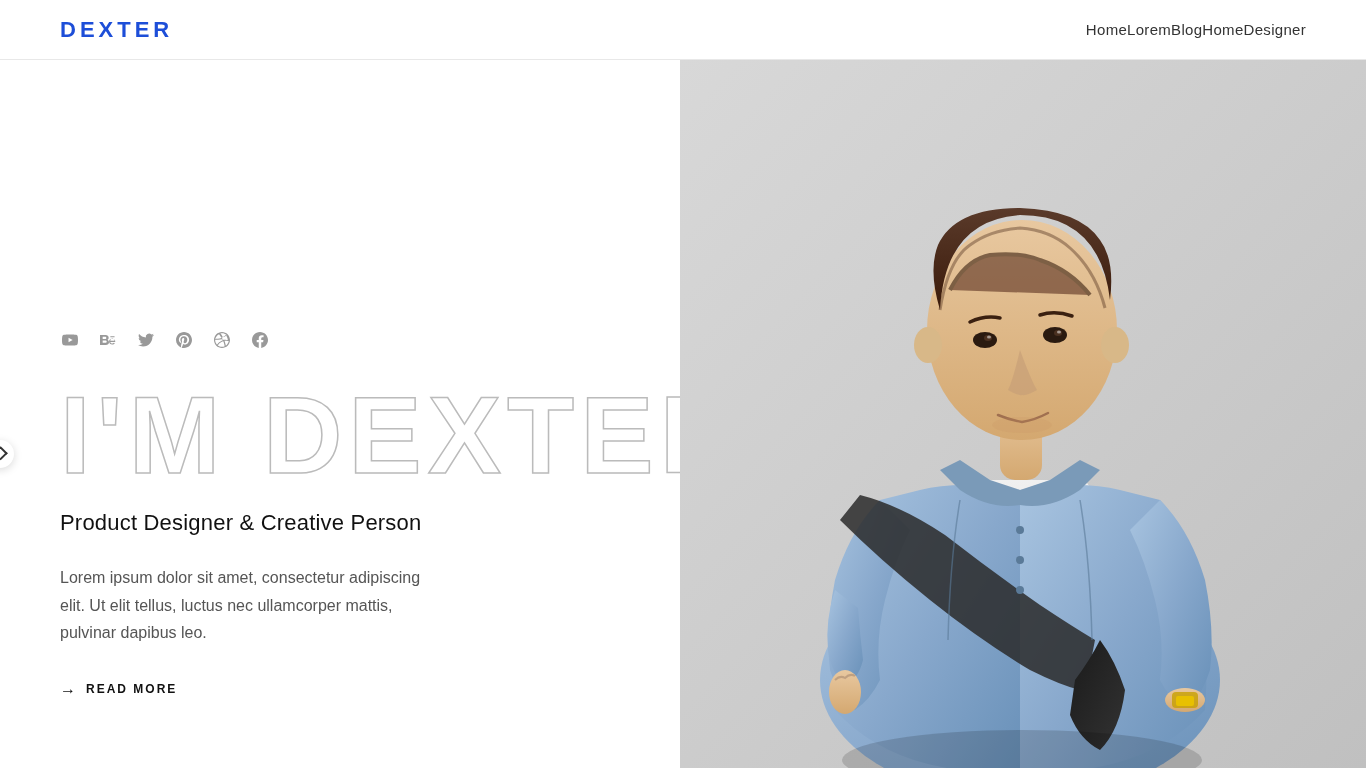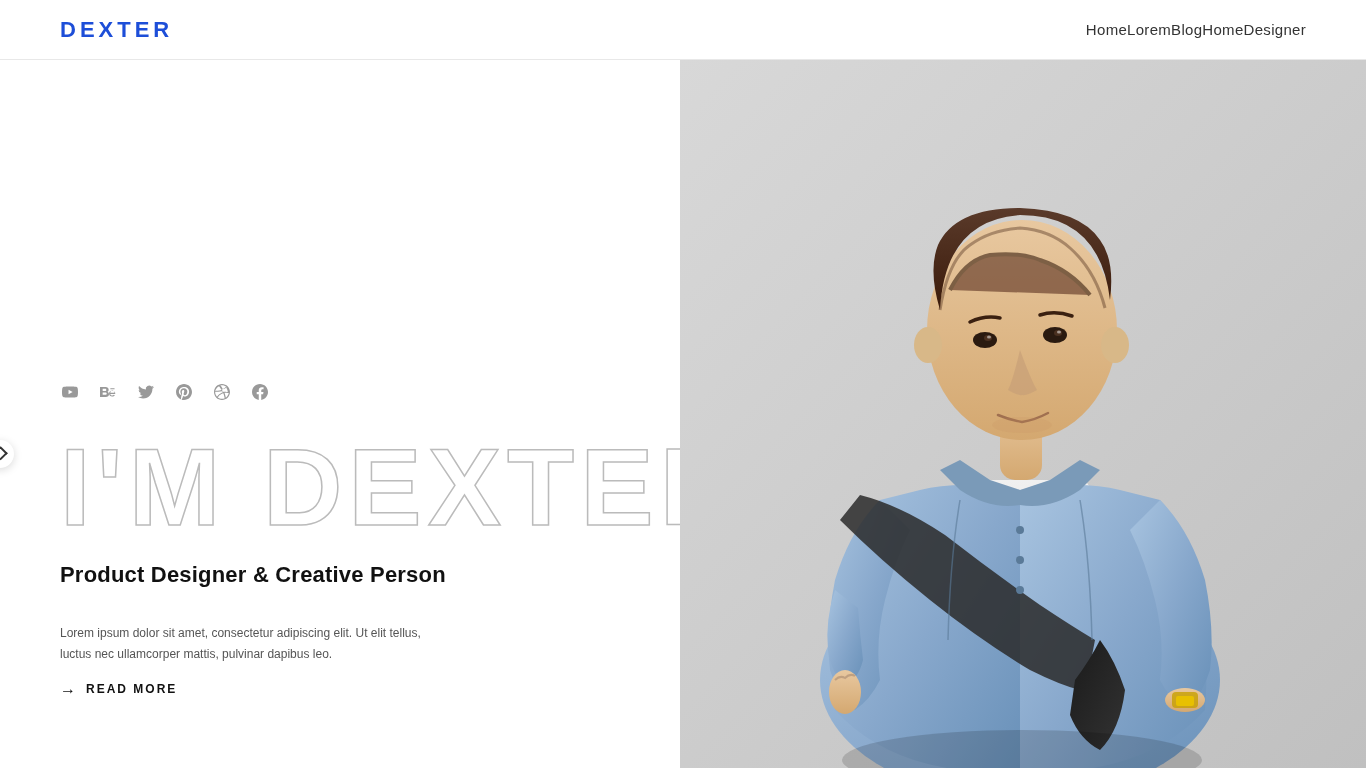--- a/index.html
+++ b/index.html
@@ -102,33 +102,33 @@
       -webkit-text-stroke: 1.5px #bbb;
       text-transform: uppercase;
       margin-bottom: 20px;
       font-family: Arial, sans-serif;
       white-space: nowrap;
     }
 
     
     .subtitle {
       font-size: 22px;
-      font-weight: 700;
+      font-weight: 400;
       color: #111;
-      margin-bottom: 35px;
+      margin-bottom: 28px;
       letter-spacing: 0.2px;
     }
 
     
     .description {
-      font-size: 12px;
+      font-size: 16px;
       color: #555;
       line-height: 1.7;
       max-width: 380px;
-      margin-bottom: 16px;
+      margin-bottom: 34px;
     }
 
     
     .read-more {
       display: inline-flex;
       align-items: center;
       gap: 8px;
       font-size: 12px;
       font-weight: 700;
       letter-spacing: 2px;

